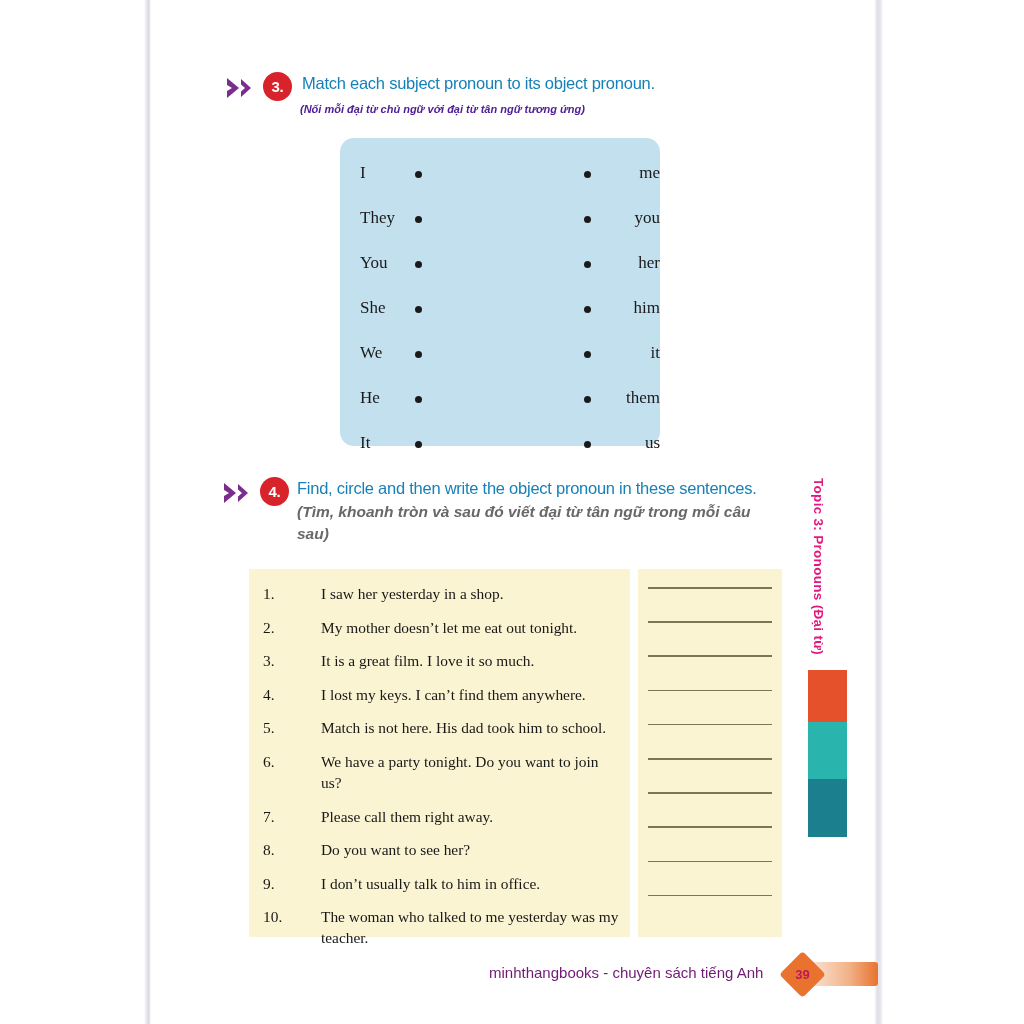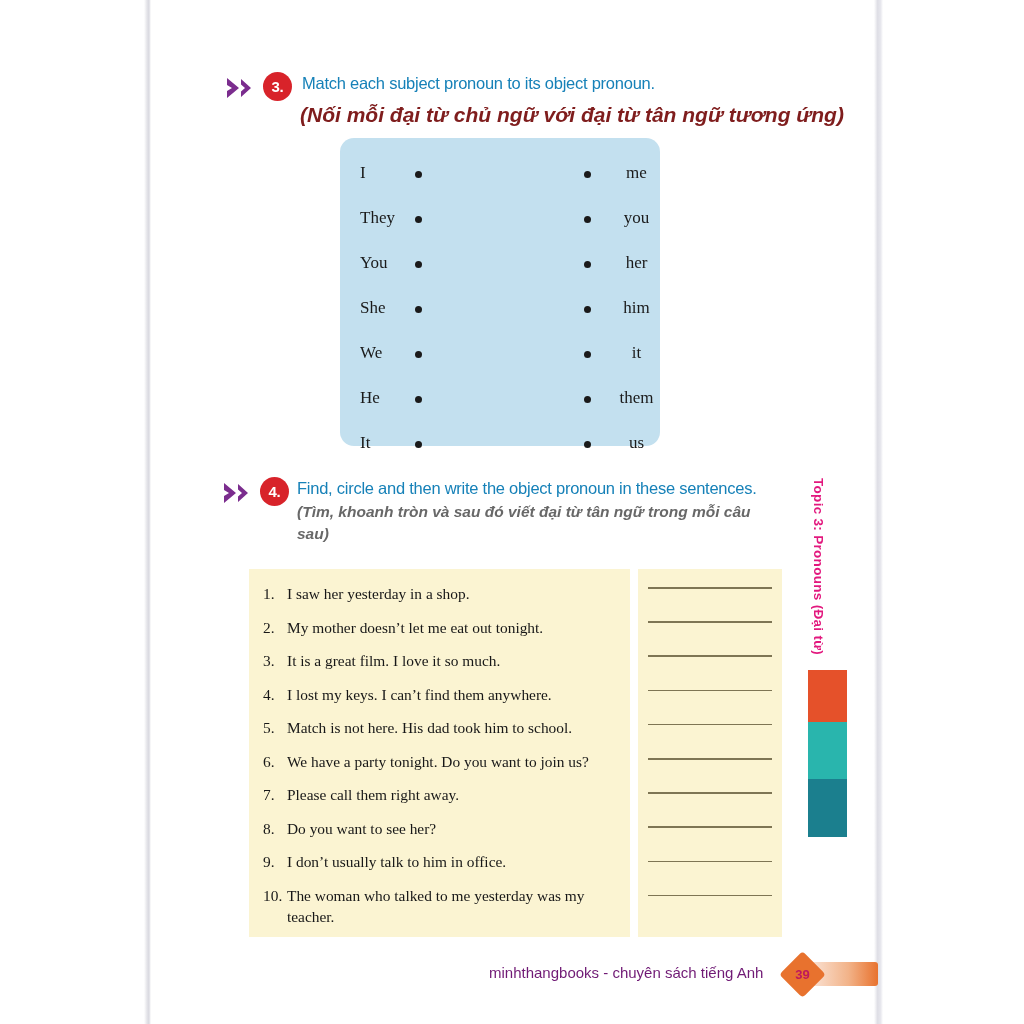--- a/index.html
+++ b/index.html
@@ -84,24 +84,24 @@
     font-style: italic;
     font-weight: bold;
     font-size: 15.5px;
   }
 
   #ex3-head { left: 225px; top: 72px; }
   #ex3-head .head-text { max-width: 500px; }
   #ex3-sub {
     position: absolute;
     left: 300px; top: 103px;
-    color: #7f1d1d;
+    color: #4c1d95;
     font-style: italic;
     font-weight: bold;
-    font-size: 21px;
+    font-size: 11px;
   }
 
   #ex4-head { left: 222px; top: 477px; }
   #ex4-head .head-text { margin-left: 8px; max-width: 485px; }
 
   
   #match-box {
     position: absolute;
     left: 340px; top: 138px;
     width: 320px; height: 308px;
@@ -113,21 +113,21 @@
     display: flex;
     align-items: center;
     height: 45px;
     font-family: "Liberation Serif", serif;
     font-size: 17px;
     color: #1a1a1a;
   }
   .m-left  { width: 75px; text-align: left; padding-left: 20px; }
   .m-dotL  { width: 78px; text-align: left; }
   .m-dotR  { width: 98px; text-align: right; }
-  .m-right { flex: 1; text-align: center; padding-left: 22px; }
+  .m-right { flex: 1; text-align: right; padding-left: 22px; }
   .dot {
     display: inline-block;
     width: 7px; height: 7px;
     border-radius: 50%;
     background: #1a1a1a;
   }
 
   
   #sentence-box {
     position: absolute;
@@ -142,21 +142,21 @@
     font-size: 15.4px;
     color: #171717;
     margin-bottom: 12.3px;
     line-height: 1.38;
   }
   .s-num {
     flex: 0 0 28px;
     text-align: left;
     padding-left: 4px;
   }
-  .s-txt { flex: 1; }
+  .s-txt { flex: 1; margin-left: 34px; }
 
   
   #answer-box {
     position: absolute;
     left: 638px; top: 569px;
     width: 144px; height: 368px;
     background: #fbf4d2;
     padding: 18px 8px 8px 8px;
   }
   .answer-line {

